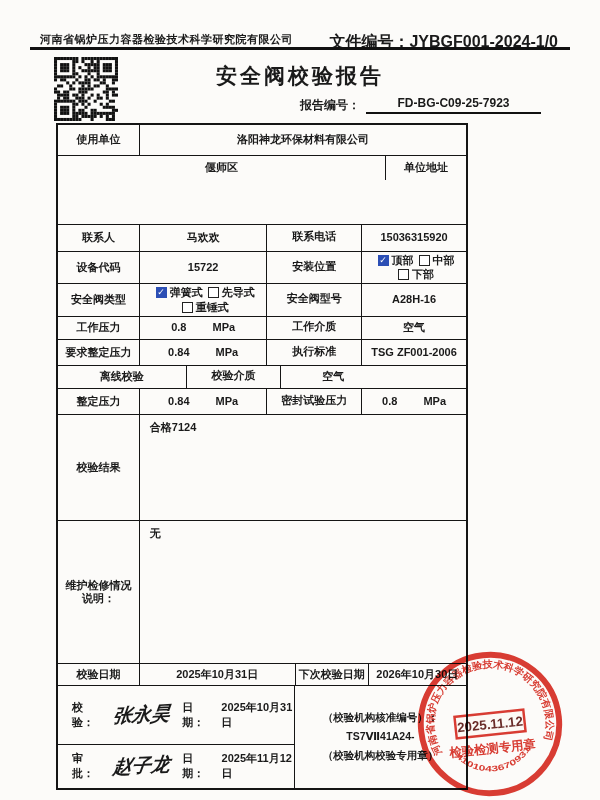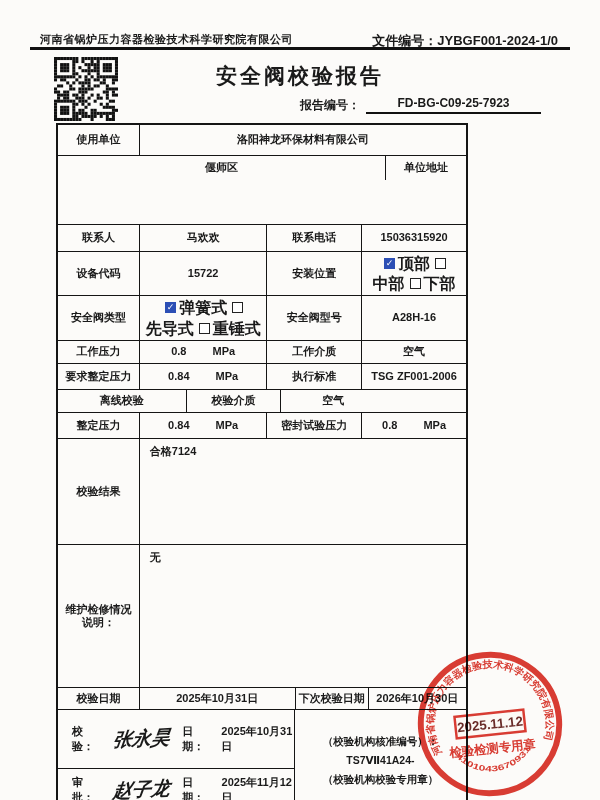--- a/index.html
+++ b/index.html
@@ -7,51 +7,51 @@
   body {
     position:relative;
     background:#fcfbf9;
     color:#1a1a1a;
     font-family:"Liberation Sans","DejaVu Sans",sans-serif;
     font-weight:bold;
     overflow:hidden;
   }
   
   .hdr-company { position:absolute; left:40px; top:32px; font-size:11px; letter-spacing:.5px; }
-  .hdr-doc     { position:absolute; right:42px; top:32px; font-size:13px; }
+  .hdr-doc     { position:absolute; right:42px; top:32px; font-size:16px; }
   .hdr-rule    { position:absolute; left:30px; right:30px; top:47px; height:3px; background:#111; }
   .qr          { position:absolute; left:54px; top:57px; width:64px; height:64px; }
   .title       { position:absolute; left:0; width:600px; top:62px; text-align:center;
                  font-size:21px; letter-spacing:3px; }
   .report-line { position:absolute; left:300px; top:96px; font-size:12px; display:flex; align-items:flex-end; }
   .report-line .lbl { padding-right:6px; }
   .report-val  { display:inline-block; width:175px; text-align:center;
                  border-bottom:2px solid #111; padding-bottom:2px; font-size:12px; }
   
   .tbl { position:absolute; left:56px; top:123px; width:412px; border:2px solid #151515; background:transparent; }
   .row { display:flex; border-top:1.5px solid #151515; align-items:stretch; }
   .row:first-child { border-top:none; }
   .cell { border-left:1.5px solid #151515; display:flex; align-items:center; justify-content:center;
           font-size:11px; text-align:center; padding:2px 3px; line-height:1.2; flex-wrap:wrap; }
   .cell:first-child { border-left:none; }
-  .c1{width:19.8%;} .c2{width:31.3%;} .c3{width:23.2%;} .c4{width:25.7%;} .sp3{width:80.2%;}
+  .c1{width:19.8%;} .c2{width:31.3%;} .c3{width:23.2%;font-family:Liberation Mono, monospace;} .c4{width:25.7%;} .sp3{width:80.2%;}
   .d1{width:19.8%;} .d2{width:38.2%;} .d3{width:17.9%;} .d4{width:24.1%;}
   .h30{min-height:30px;} .h25{min-height:25px;} .h27{min-height:27px;margin-top:44px;} .h21{min-height:21px;}
   .h31{min-height:31px;} .h23{min-height:23px;} .h26{min-height:26px;} .h22{min-height:22px;}
   .tall1{min-height:106px;} .tall2{min-height:143px;}
   .cell.topleft { align-items:flex-start; justify-content:flex-start; text-align:center; padding:6px 10px; }
   .unit-cell { gap:26px; }
   .unit { font-size:11px; }
   
   .opt-cell { gap:1px; }
   .cb { display:inline-flex; width:11px; height:11px; border:1.5px solid #222; background:#fff;
         margin:0 2px 0 4px; align-items:center; justify-content:center;
         font-size:9px; color:#fff; line-height:1; vertical-align:middle; }
   .cb.on { background:#2c4fb5; border-color:#2c4fb5; }
-  .cb-label { font-size:16px; }
+  .cb-label { font-size:11px; }
   
   .sigwrap { display:flex; width:100%; }
   .sig-left { width:57.8%; display:flex; flex-direction:column; }
   .sig-row { flex:1; display:flex; align-items:center; padding-left:14px; font-size:11px; gap:8px; }
   .sig-row + .sig-row { border-top:1.5px solid #151515; }
   .sig-r1{min-height:58px;} .sig-r2{min-height:44px;}
   .sig-name { font-size:19px; font-style:italic; transform:rotate(-3deg) skewX(-10deg);
               margin:0 4px; white-space:nowrap; }
   .sig-date { margin-left:2px; }
   .sig-right { width:42.2%; border-left:1.5px solid #151515; display:flex; flex-direction:column;

